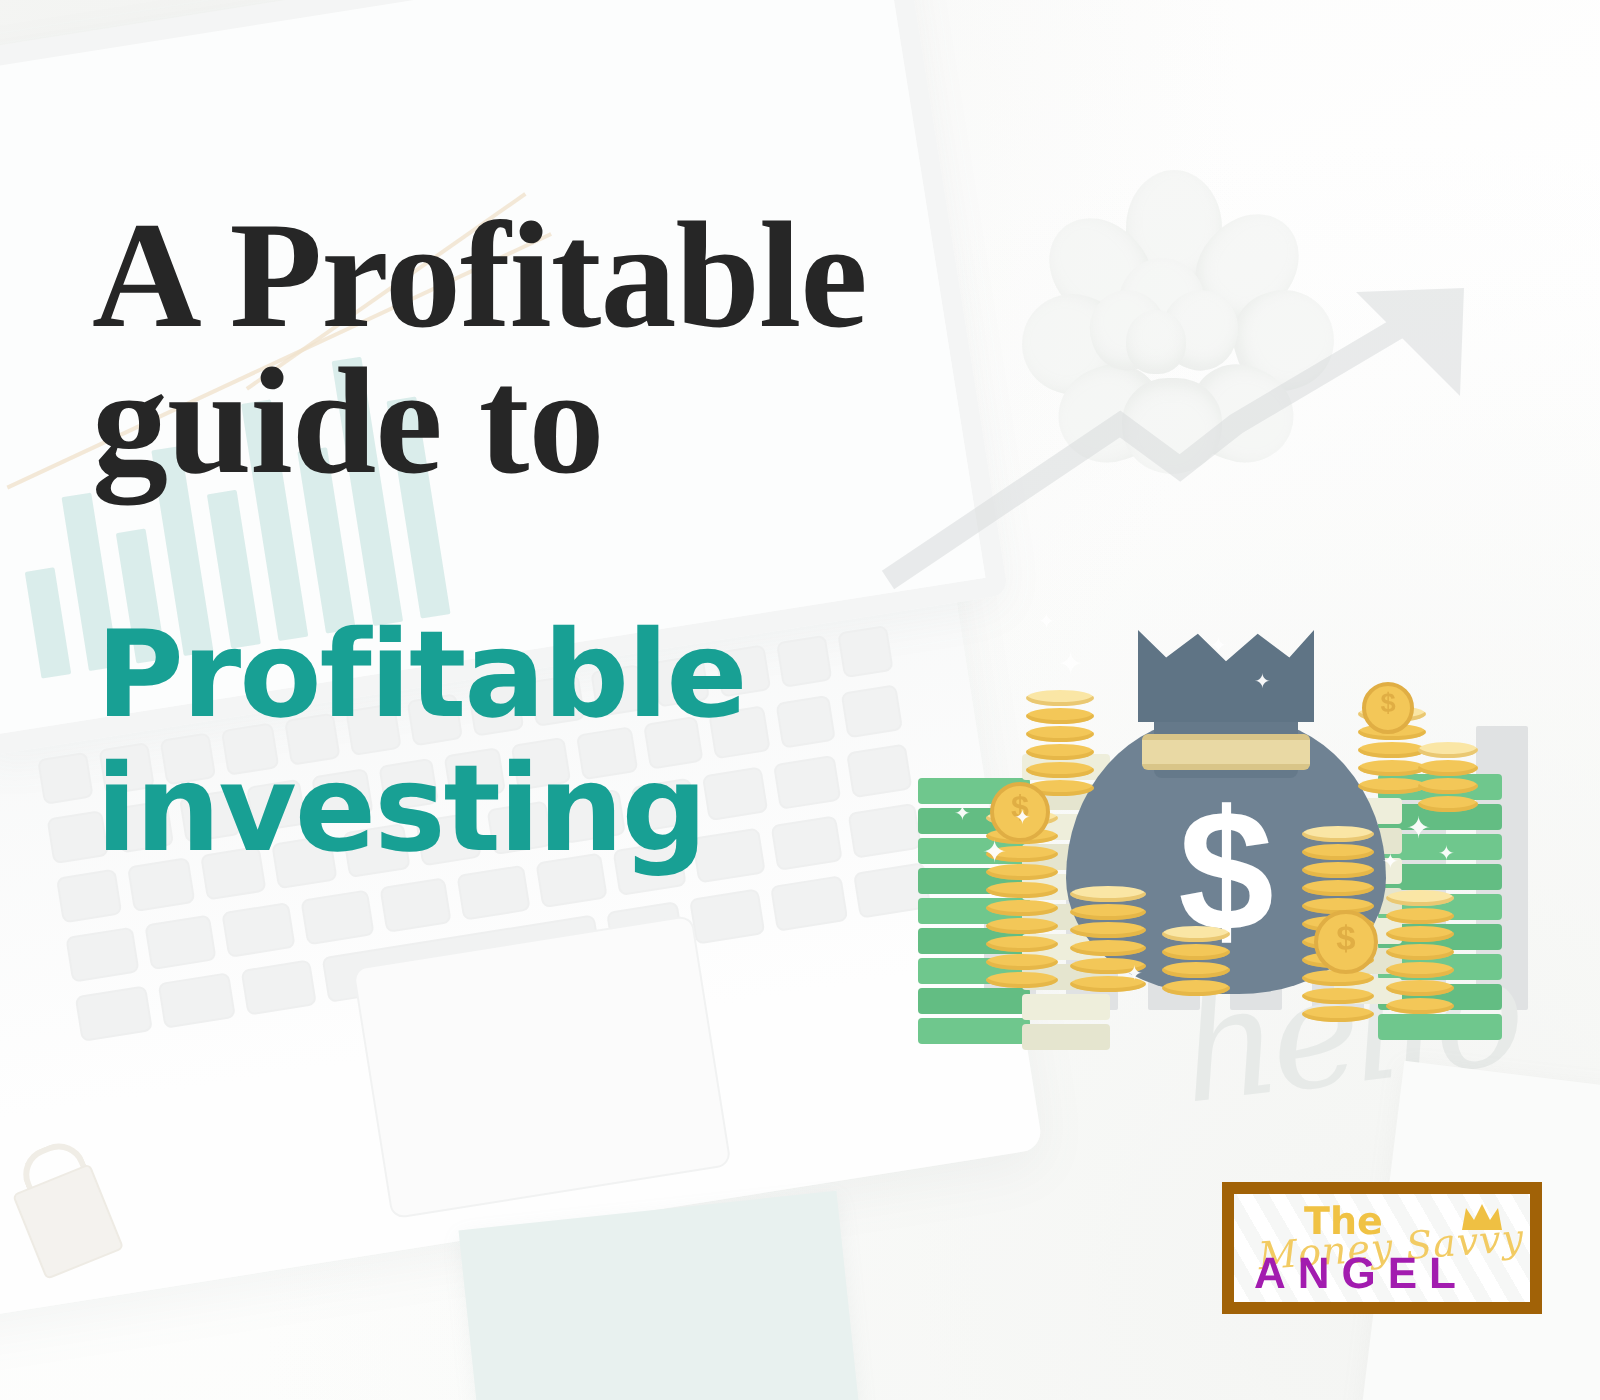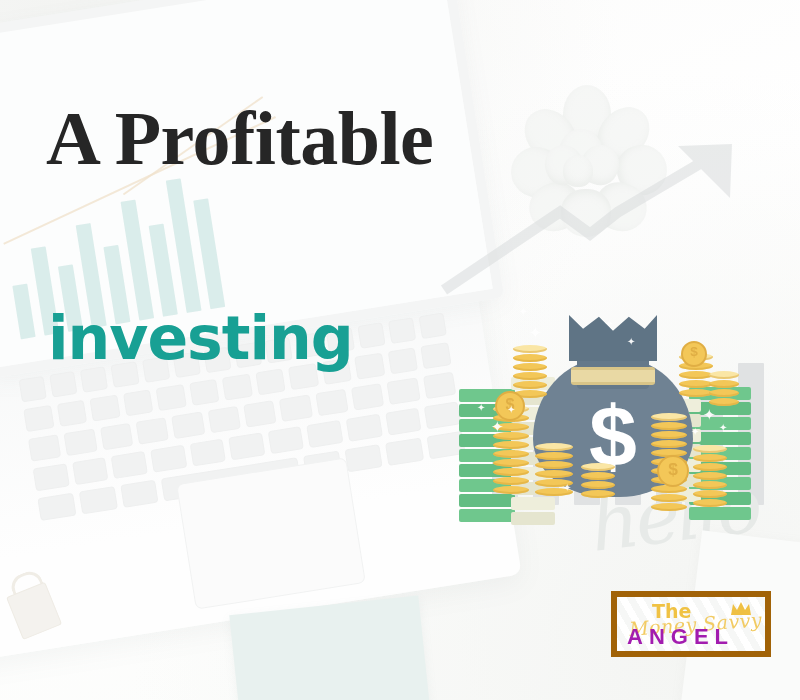--- a/index.html
+++ b/index.html
@@ -512,23 +512,25 @@
       <div class="sparkle" style="left: 248px; top: 112px;">✦</div>
       <div class="sparkle sm" style="left: 264px; top: 128px;">✦</div>
       <div class="sparkle sm" style="left: 236px; top: 132px;">✦</div>
       <div class="sparkle sm" style="left: 150px; top: 24px;">✦</div>
       <div class="sparkle sm" style="left: 172px; top: 42px;">✦</div>
       <div class="sparkle sm" style="left: 108px; top: 188px;">✦</div>
     </div>
 
   <div class="headline">
     <div>A Profitable</div>
+    <div>guide to</div>
   </div>
 
   <div class="subheadline">
+    <div>Profitable</div>
     <div>investing</div>
   </div>
 
 
   <div class="logo-box">
     <div class="logo-stripes"></div>
     <div class="logo-the">The</div>
     <div class="logo-script">Money Savvy</div>
     <div class="logo-crown">
       <svg width="22" height="15" viewBox="0 0 22 15">

